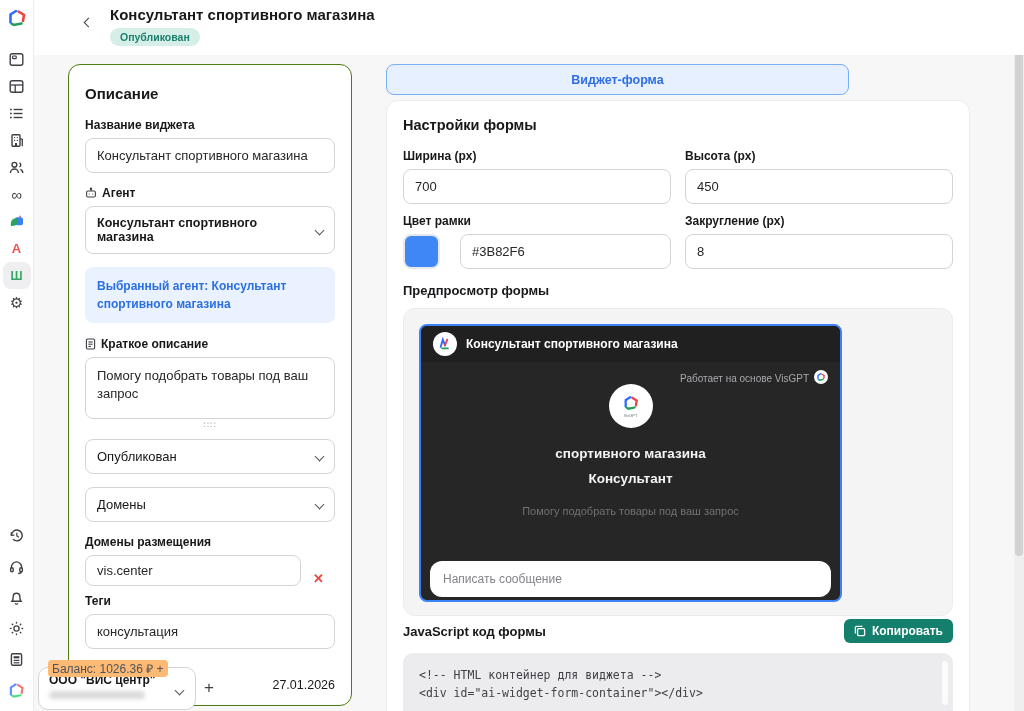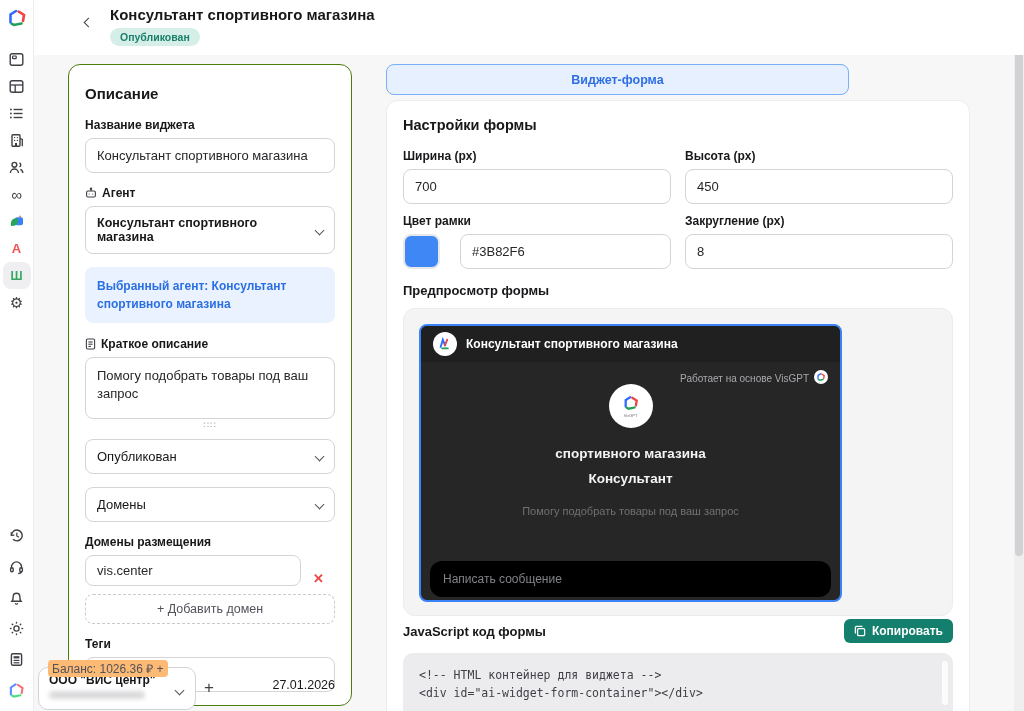--- a/index.html
+++ b/index.html
@@ -93,21 +93,21 @@
   .widget-title { color:#fff; font-size:12px; font-weight:bold; }
   .powered { position:absolute; top:44px; right:12px; display:flex; align-items:flex-end; gap:5px;
     color:#a9a9ad; font-size:10px;padding-left:36px; }
   .powered .w-logo-circle { width:14px; height:14px; }
   .w-center { position:absolute; left:0; right:0; top:58px; display:flex; flex-direction:column; align-items:center; }
   .w-avatar { width:44px; height:44px; background:#fff; border-radius:50%; display:flex; flex-direction:column;
     align-items:center; justify-content:center; margin-bottom:14px; }
   .w-avatar .mini-label { font-size:4px; color:#71717a; margin-top:1px; }
   .w-name { color:#f4f4f5; font-size:13.5px; font-weight:bold; line-height:1.85; text-align:center; }
   .w-sub { color:#717175; font-size:11px; margin-top:13px; text-align:center; }
-  .w-input { position:absolute; left:9px; right:9px; bottom:3px; height:36px; background:#000000;
+  .w-input { position:absolute; left:9px; right:9px; bottom:3px; height:36px; background:#ffffff;
     border-radius:12px; display:flex; align-items:center; padding:0 13px; color:#828388; font-size:12px; cursor:text; }
 
   
   .js-row { display:flex; align-items:center; justify-content:space-between; margin-top:3px; }
   .js-title { font-size:13px; font-weight:bold; }
   .copy-btn { background:#147f6c; color:#fff; border:none; font-size:12px; font-weight:bold;
     border-radius:6px; padding:5px 10px; display:flex; align-items:center; gap:6px; cursor:pointer;
     font-family:"Liberation Sans",sans-serif; }
   .code-box { margin-top:10px; background:#ececee; border-radius:10px; padding:13px 16px; height:120px;
     font-family:"DejaVu Sans Mono", monospace; font-size:11.5px; color:#3f3f46; line-height:1.6; position:relative; }
@@ -307,21 +307,20 @@
       <span class="chev down"></span>
     </div>
   </div>
 
   <div>
     <div class="lbl">Домены размещения</div>
     <div class="domain-row">
       <input class="tbox" value="vis.center" style="">
       <span class="remove-x">✕</span>
     </div>
-    <div class="dashed-btn">+ Добавить домен</div>
   </div>
 
   <div class="fld">
     <div class="lbl">Теги</div>
     <input class="tbox" value="консультация" style="">
   </div>
 
   <div class="desc-date">27.01.2026</div>
 </div>
 

